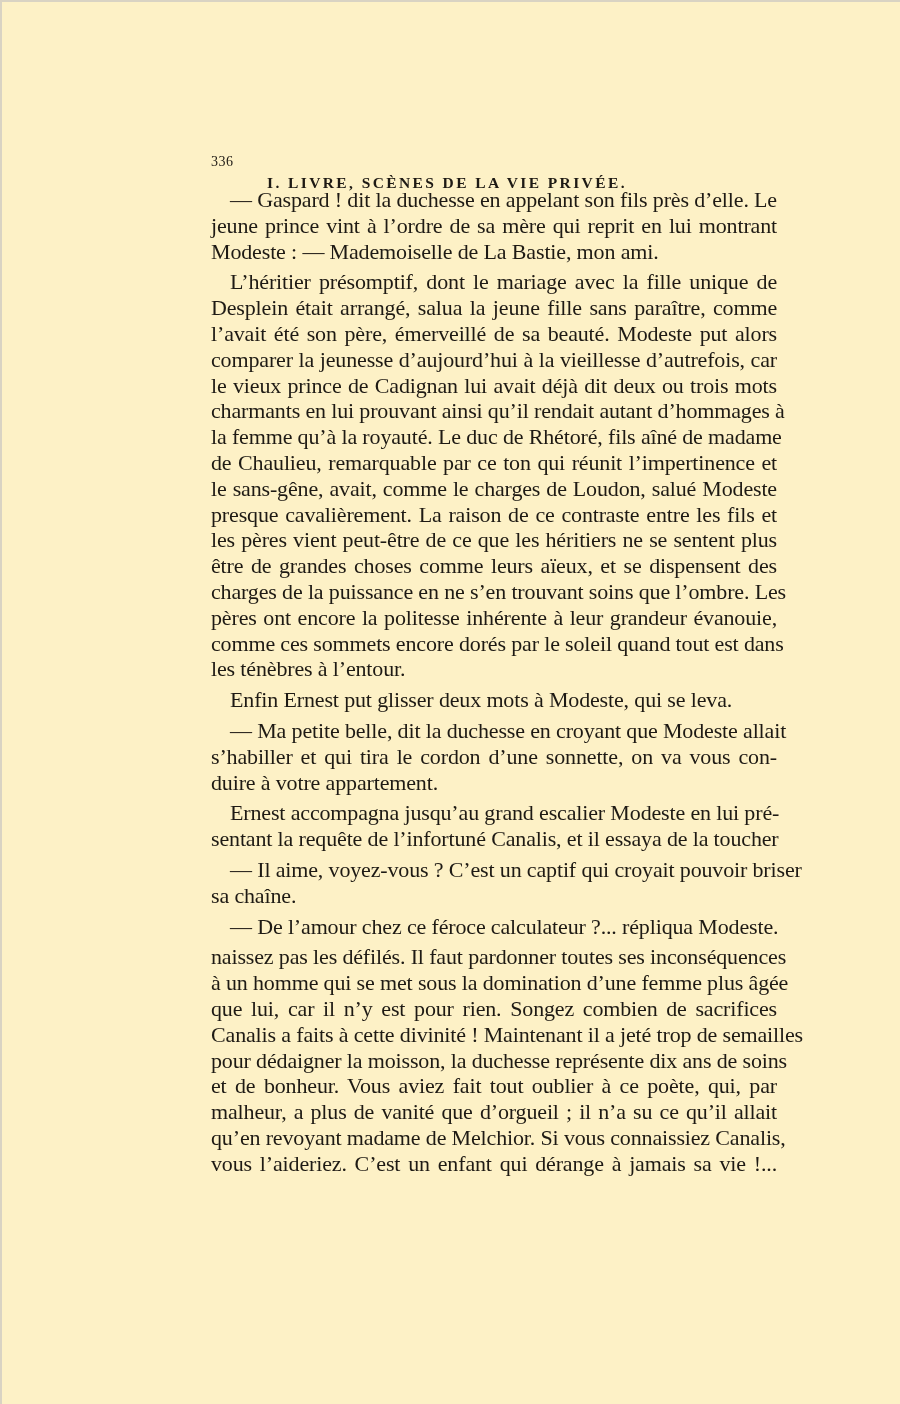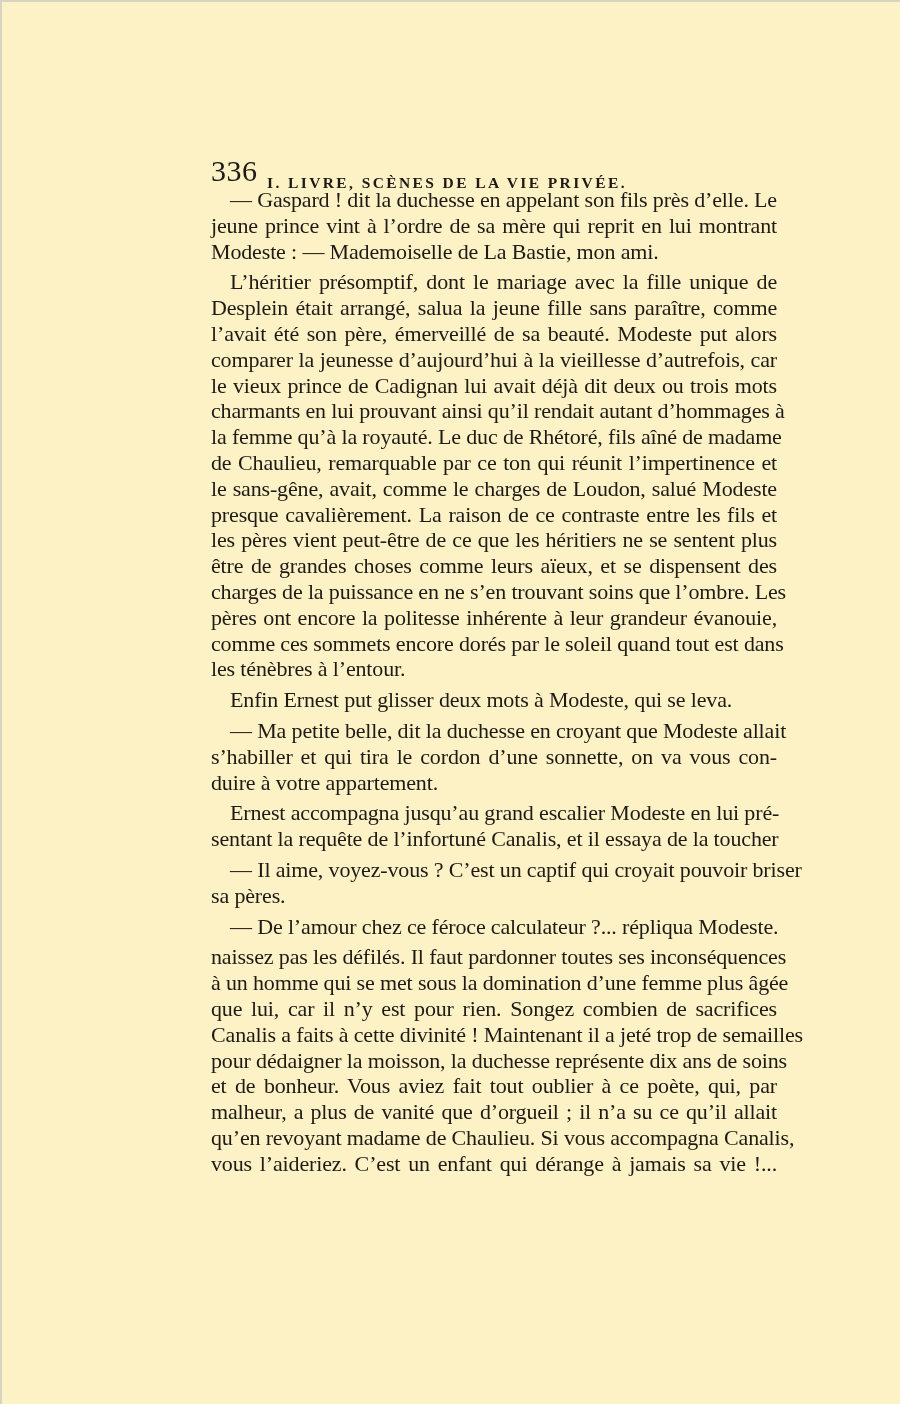--- a/index.html
+++ b/index.html
@@ -13,21 +13,21 @@
     .page-edge {
       position: absolute; left: 0; top: 0; width: 900px; height: 1404px;
       box-shadow: inset 2px 2px 0 #d9d3c3;
       pointer-events: none;
     }
     .header {
       position: absolute; left: 211px; top: 154px; width: 566px; height: 28px;
     }
     .folio {
       position: absolute; left: 0; top: 0;
-      font-size: 30px; letter-spacing: 0.5px;
+      font-size: 14px; letter-spacing: 0.5px;
     }
     .running-head {
       position: absolute; left: 56px; top: 20px;
       font-size: 15.5px; font-weight: bold; letter-spacing: 2.4px;
       text-transform: uppercase;
     }
     .text-block {
       position: absolute; left: 211px; top: 187px; width: 566px;
       font-size: 22px; line-height: 25.8px;
     }
@@ -94,33 +94,33 @@
   <span class="gap"></span>
 
   <div class="paragraph">
     <span class="line indent">Ernest accompagna jusqu’au grand escalier Modeste en lui pré-</span>
     <span class="line">sentant la requête de l’infortuné Canalis, et il essaya de la toucher</span>
   </div>
   <span class="gap"></span>
 
   <div class="paragraph">
     <span class="line indent">— Il aime, voyez-vous ? C’est un captif qui croyait pouvoir briser</span>
-    <span class="line last">sa pères.</span>
+    <span class="line last">sa chaîne.</span>
   </div>
   <span class="gap"></span>
 
   <div class="paragraph">
     <span class="line indent last">— De l’amour chez ce féroce calculateur ?... répliqua Modeste.</span>
   </div>
   <span class="gap"></span>
 
   <div class="paragraph">
     <span class="line">naissez pas les défilés. Il faut pardonner toutes ses inconséquences</span>
     <span class="line">à un homme qui se met sous la domination d’une femme plus âgée</span>
     <span class="line">que lui, car il n’y est pour rien. Songez combien de sacrifices</span>
     <span class="line">Canalis a faits à cette divinité ! Maintenant il a jeté trop de semailles</span>
     <span class="line">pour dédaigner la moisson, la duchesse représente dix ans de soins</span>
     <span class="line">et de bonheur. Vous aviez fait tout oublier à ce poète, qui, par</span>
     <span class="line">malheur, a plus de vanité que d’orgueil ; il n’a su ce qu’il allait</span>
-    <span class="line">qu’en revoyant madame de Chaulieu. Si vous accompagna Canalis,</span>
+    <span class="line">qu’en revoyant madame de Melchior. Si vous connaissiez Canalis,</span>
     <span class="line">vous l’aideriez. C’est un enfant qui dérange à jamais sa vie !...</span>
   </div>
 </div>
 
 </body></html>

